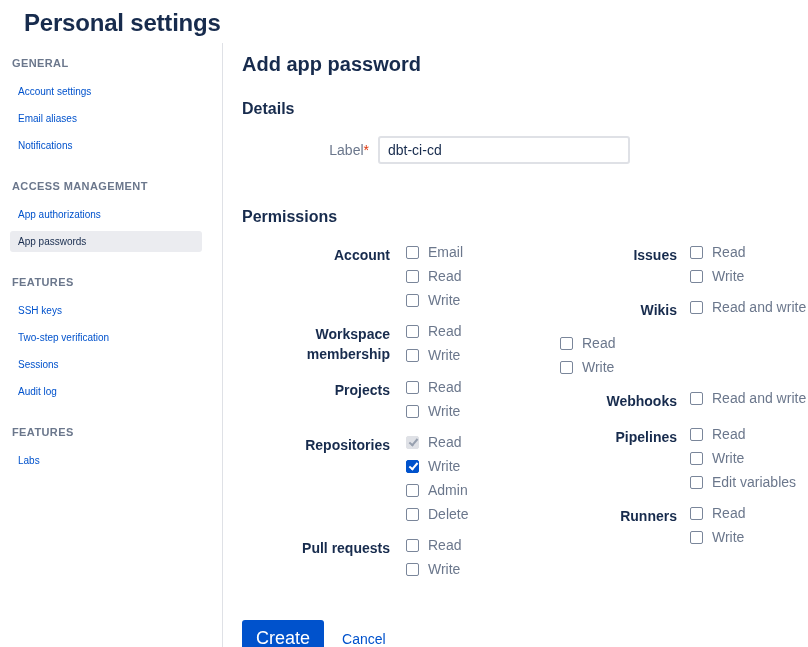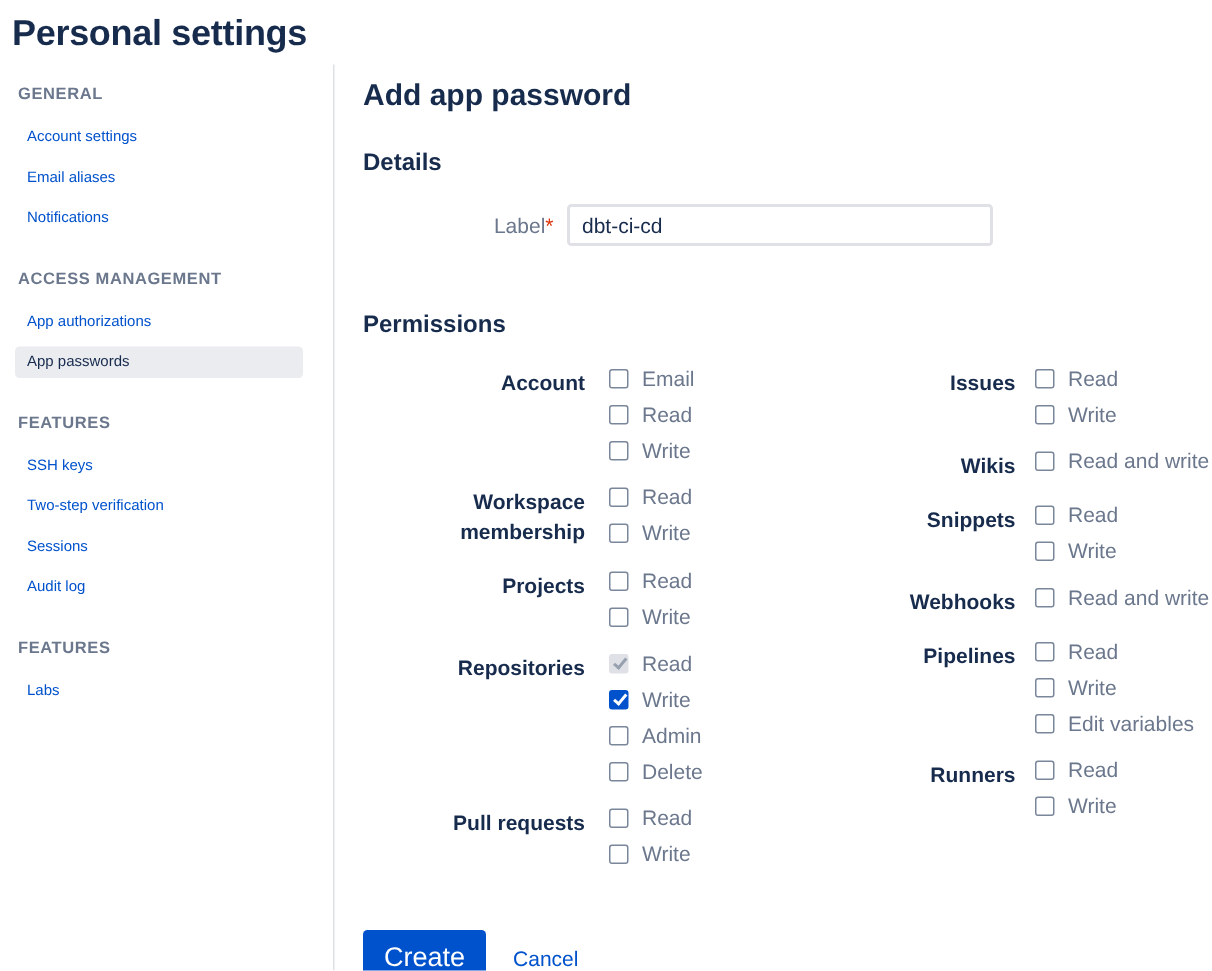--- a/index.html
+++ b/index.html
@@ -5,21 +5,21 @@
   * { box-sizing: border-box; margin: 0; padding: 0; }
   html, body { width: 808px; height: 647px; overflow: hidden; }
   body {
     font-family: "Liberation Sans", sans-serif;
     background: #ffffff;
     color: #172B4D;
     display: flex;
     flex-direction: column;
   }
   
-  .page-header { padding: 9px 0 6px 8px; }
+  .page-header { padding: 9px 0 6px 8px; margin-left: 16px; }
   .page-title { font-size: 24px; font-weight: 700; color: #172B4D; letter-spacing: -0.2px; }
 
   
   .content-row { flex: 1; display: flex; min-height: 0; }
 
   
   .sidebar {
     width: 223px;
     flex: 0 0 223px;
     border-right: 1px solid #DFE1E6;
@@ -56,21 +56,21 @@
   .field-row { display: flex; align-items: center; }
   .field-label {
     width: 136px; flex: 0 0 136px;
     text-align: right;
     padding-right: 9px;
     font-size: 14px;
     color: #6B778C;
   }
   .required-mark { color: #DE350B; }
   .text-input {
-    width: 284px; height: 28px;
+    width: 252px; height: 28px;
     border: 2px solid #DFE1E6;
     border-radius: 3px;
     padding: 2px 8px;
     font-family: "Liberation Sans", sans-serif;
     font-size: 14px;
     color: #172B4D;
     outline: none;
     background: #ffffff;
   }
 
@@ -287,21 +287,20 @@
             <div class="perm-group-label">Wikis</div>
             <div class="perm-checks">
               <label class="cb-row">
                 <span class="cb cb-unchecked"></span>
                 <span class="cb-label">Read and write</span>
               </label>
             </div>
           </div>
 
           <div class="perm-group">
-            <div class="perm-group-label">Snippets</div>
             <div class="perm-checks">
               <label class="cb-row">
                 <span class="cb cb-unchecked"></span>
                 <span class="cb-label">Read</span>
               </label>
               <label class="cb-row">
                 <span class="cb cb-unchecked"></span>
                 <span class="cb-label">Write</span>
               </label>
             </div>

